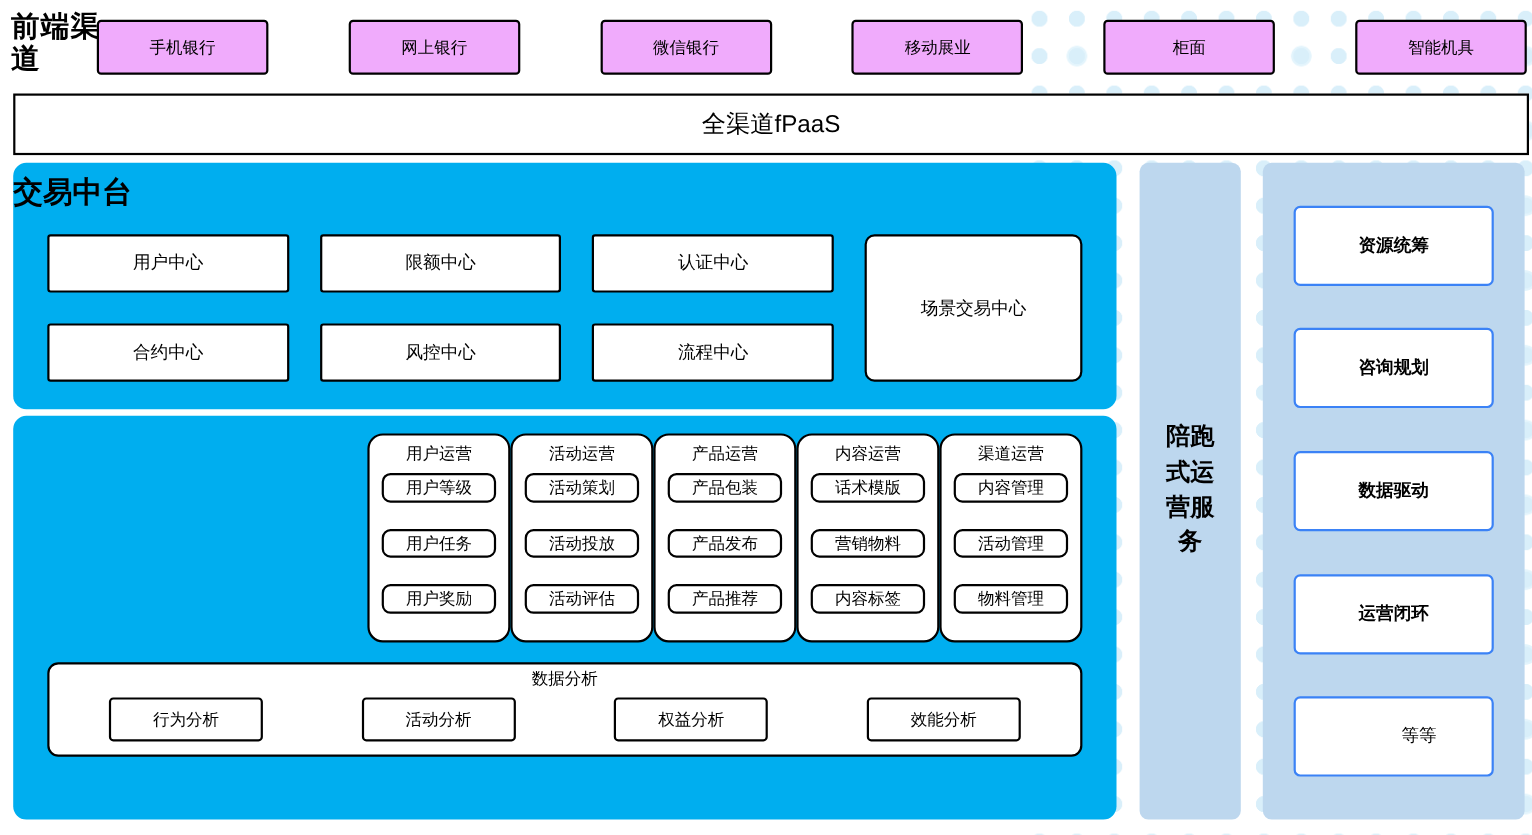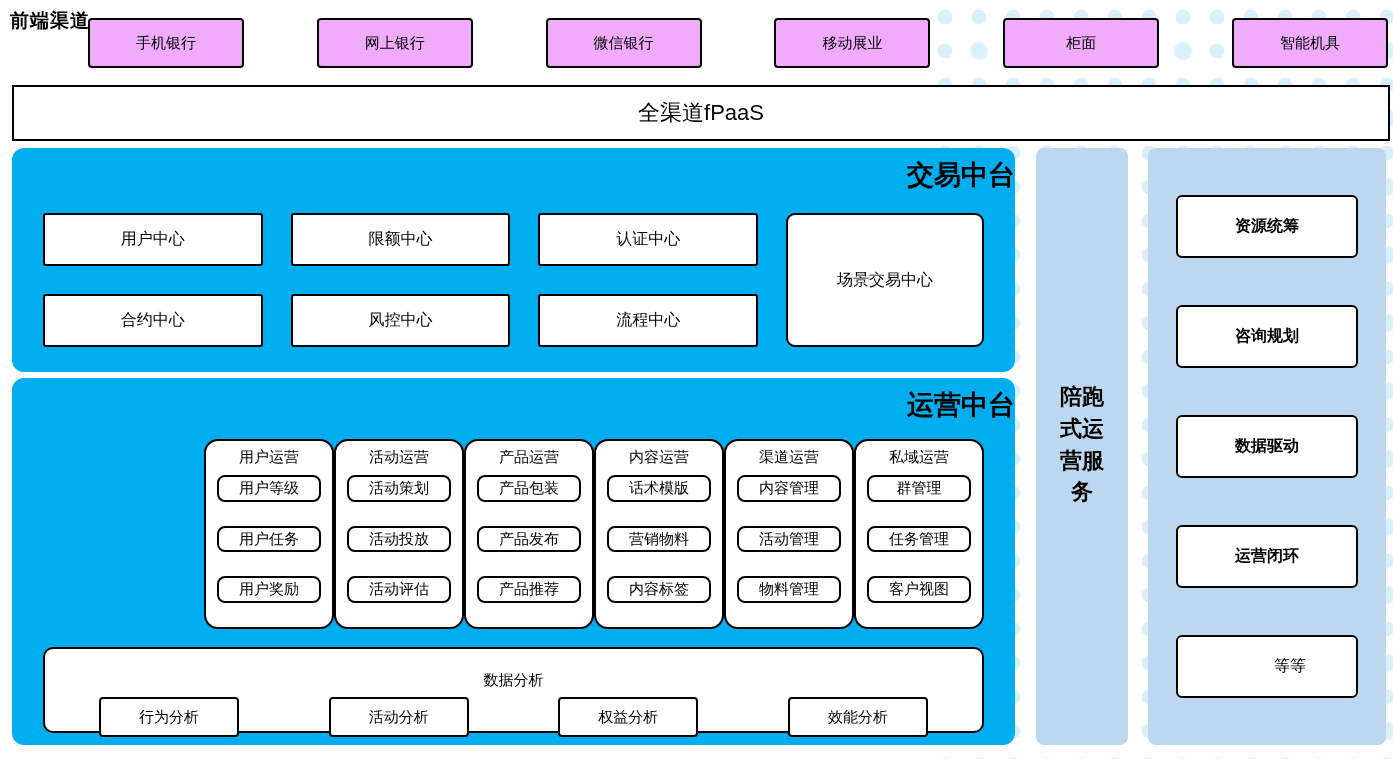--- a/index.html
+++ b/index.html
@@ -27,21 +27,21 @@
     background-position: 0 0, 17px 17px;
     z-index: 0;
   }
   .layer { position: absolute; z-index: 1; }
 
   
   .front-label {
     left: 10px; top: 10px; width: 82px;
     font-family: "Liberation Serif", "DejaVu Serif", serif;
     font-weight: bold;
-    font-size: 19px;
+    font-size: 26px;
     line-height: 1.12;
     letter-spacing: 1px;
   }
   .channels {
     left: 88px; top: 18px; width: 1300px; height: 50px;
     display: flex;
     justify-content: space-between;
   }
   .channel-box {
     width: 156px; height: 50px;
@@ -60,25 +60,24 @@
   }
 
   
   .blue-block {
     background: #00AEEF;
     border-radius: 12px;
   }
   .trade { left: 12px; top: 148px; width: 1003px; height: 224px; }
   .ops   { left: 12px; top: 378px; width: 1003px; height: 367px; }
   .block-title {
-    text-align: right;
+    text-align: left;
     font-size: 27px;
     font-weight: bold;
     padding-top: 9px;
-    padding-left: 12px;
   }
 
   .trade-grid {
     margin: 20px 31px 0 31px;
     display: grid;
     grid-template-columns: 1fr 1fr 1fr 0.9fr;
     grid-template-rows: 53px 53px;
     column-gap: 48px;
     row-gap: 22px;
     gap: 28px;
@@ -123,21 +122,21 @@
     display: flex; align-items: center; justify-content: center;
     font-size: 15px;
     margin-bottom: 24px;
   }
   .analysis-panel {
     margin: 18px 31px 0 31px;
     height: 86px;
     background: #fff;
     border: 2px solid #000;
     border-radius: 10px;
-    padding-top: 22px;
+    padding-top: 4px;
   }
   .analysis-title {
     text-align: center;
     font-size: 15px;
   }
   .analysis-row {
     margin-top: 7px;
     padding: 0 54px 0 54px;
     display: flex;
     justify-content: space-between;
@@ -168,23 +167,23 @@
   }
   .right-panel {
     left: 1148px; top: 148px; width: 238px; height: 597px;
     background: #BDD7EE;
     border-radius: 8px;
     display: flex; flex-direction: column;
     justify-content: space-evenly;
     align-items: center;
   }
   .right-box {
-    width: 182px; height: 63px;
-    background: #fff;
-    border: 2px solid #000000;
+    width: 182px; height: 73px;
+    background: #fff;
+    border: 2px solid #3b82f6;
     border-radius: 6px;
     display: flex; align-items: center; justify-content: center;
     font-size: 16px;
     font-weight: bold;
   }
   .right-box.normal { font-weight: normal; padding-left: 46px; }
 </style>
 </head>
 <body>
 
@@ -210,21 +209,20 @@
       <div class="wbox">限额中心</div>
       <div class="wbox">认证中心</div>
       <div class="wbox tallbox">场景交易中心</div>
       <div class="wbox">合约中心</div>
       <div class="wbox">风控中心</div>
       <div class="wbox">流程中心</div>
     </div>
   </div>
 
   <div class="layer blue-block ops">
-    <div class="block-title">运营中台</div>
     <div class="ops-cols">
 
       <div class="ops-col">
         <div class="ops-col-title">用户运营</div>
         <div class="ops-item">用户等级</div>
         <div class="ops-item">用户任务</div>
         <div class="ops-item">用户奖励</div>
       </div>
 
       <div class="ops-col">
@@ -248,26 +246,20 @@
         <div class="ops-item">内容标签</div>
       </div>
 
       <div class="ops-col">
         <div class="ops-col-title">渠道运营</div>
         <div class="ops-item">内容管理</div>
         <div class="ops-item">活动管理</div>
         <div class="ops-item">物料管理</div>
       </div>
 
-      <div class="ops-col">
-        <div class="ops-col-title">私域运营</div>
-        <div class="ops-item">群管理</div>
-        <div class="ops-item">任务管理</div>
-        <div class="ops-item">客户视图</div>
-      </div>
     </div>
 
     <div class="analysis-panel">
       <div class="analysis-title">数据分析</div>
       <div class="analysis-row">
         <div class="analysis-box">行为分析</div>
         <div class="analysis-box">活动分析</div>
         <div class="analysis-box">权益分析</div>
         <div class="analysis-box">效能分析</div>
       </div>

